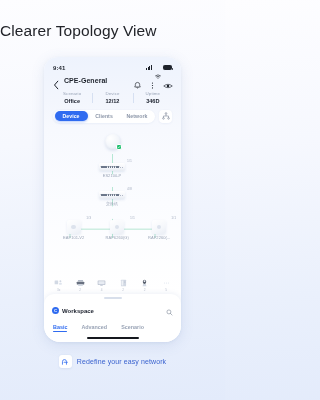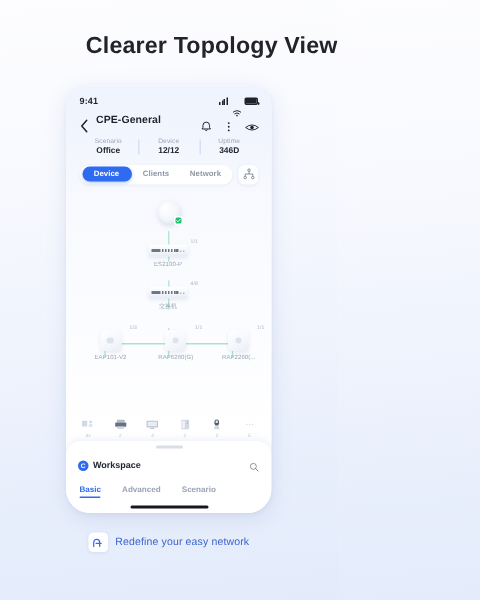--- a/index.html
+++ b/index.html
@@ -10,23 +10,23 @@
   }
   body {
     background: linear-gradient(175deg, #fdfdff 0%, #f6f8fe 35%, #eaf0fc 72%, #e3ebfb 100%);
     position: relative;
   }
 
   
   .headline {
     position: absolute;
     top: 22px; left: 0; right: 0;
-    text-align: right;
+    text-align: left;
     font-size: 15.5px;
-    font-weight: 700;
+    font-weight: 400;
     letter-spacing: 0.1px;
     color: #22242a;
   }
 
   
   .phone {
     position: absolute;
     left: 44px; top: 57px;
     width: 137px; height: 285px;
     background: #ffffff;

